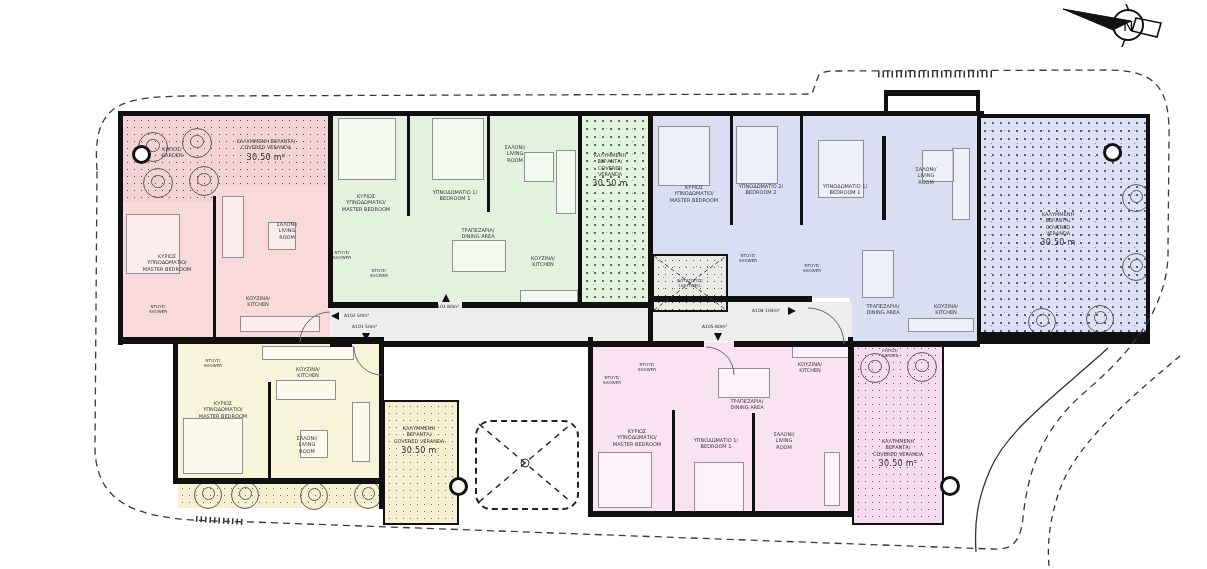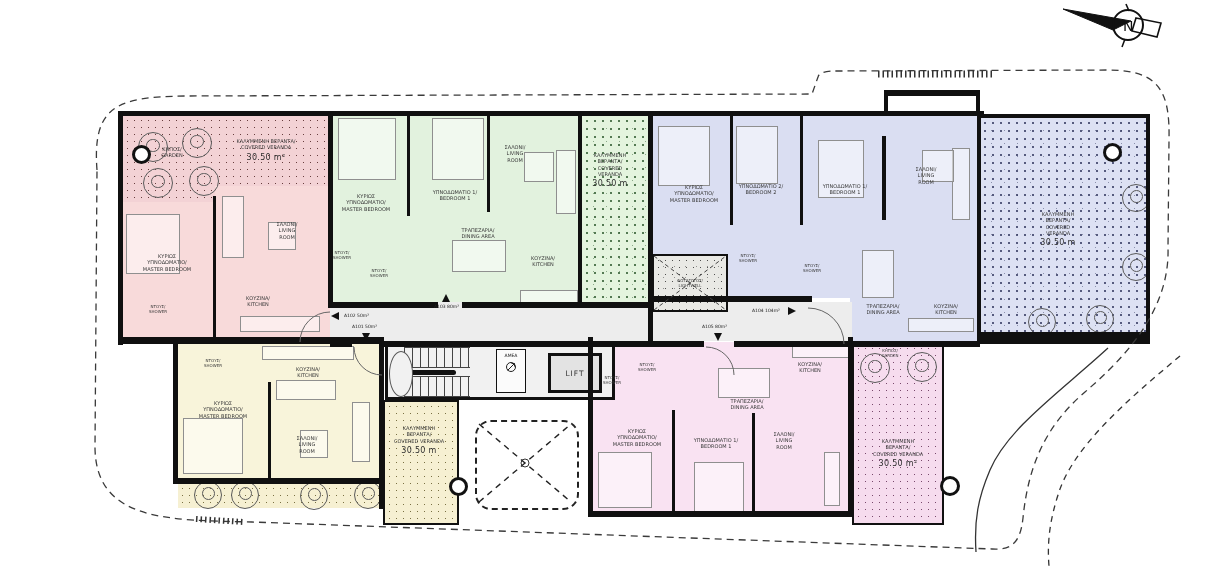--- a/index.html
+++ b/index.html
@@ -180,38 +180,20 @@
   <div class="wall" style="left:213px;top:196px;width:3px;height:143px;"></div>
   <div class="wall" style="left:407px;top:113px;width:3px;height:103px;"></div>
   <div class="wall" style="left:487px;top:113px;width:3px;height:99px;"></div>
   <div class="wall" style="left:730px;top:113px;width:3px;height:112px;"></div>
   <div class="wall" style="left:800px;top:113px;width:3px;height:112px;"></div>
   <div class="wall" style="left:882px;top:136px;width:4px;height:84px;"></div>
   <div class="wall" style="left:672px;top:410px;width:3px;height:101px;"></div>
   <div class="wall" style="left:752px;top:413px;width:3px;height:98px;"></div>
   <div class="wall" style="left:268px;top:382px;width:3px;height:96px;"></div>
 
-  <div class="core">
-    <div class="stairs">
-      <div class="treads" style="top:0;"></div>
-      <div class="treads" style="bottom:0;"></div>
-      <div class="landing"></div>
-      <div class="stairend"></div>
-    </div>
-    <div class="amea">
-      <span class="t">ΑΜΕΑ</span>
-      <svg width="14" height="14">
-        <circle cx="7" cy="8" r="4.5" fill="none" stroke="#222" stroke-width="1"></circle>
-        <path d="M3.5,11.5 L10.5,4.5 M10.5,4.5 l-3,0 M10.5,4.5 l0,3" stroke="#222" stroke-width="1" fill="none"></path>
-      </svg>
-    </div>
-    <div class="lift">
-      <span>LIFT</span>
-    </div>
-  </div>
 
   <div class="tri tri-left" style="left:331px;top:312px;"></div>
   <div class="clabel" style="left:344px;top:313px;">A102 50m²</div>
   <div class="tri tri-down" style="left:362px;top:333px;"></div>
   <div class="clabel" style="left:352px;top:324px;">A101 50m²</div>
   <div class="tri tri-up" style="left:442px;top:294px;"></div>
   <div class="clabel" style="left:434px;top:304px;">A103 80m²</div>
   <div class="tri tri-down" style="left:714px;top:333px;"></div>
   <div class="clabel" style="left:702px;top:324px;">A105 80m²</div>
   <div class="tri tri-right" style="left:788px;top:307px;"></div>

